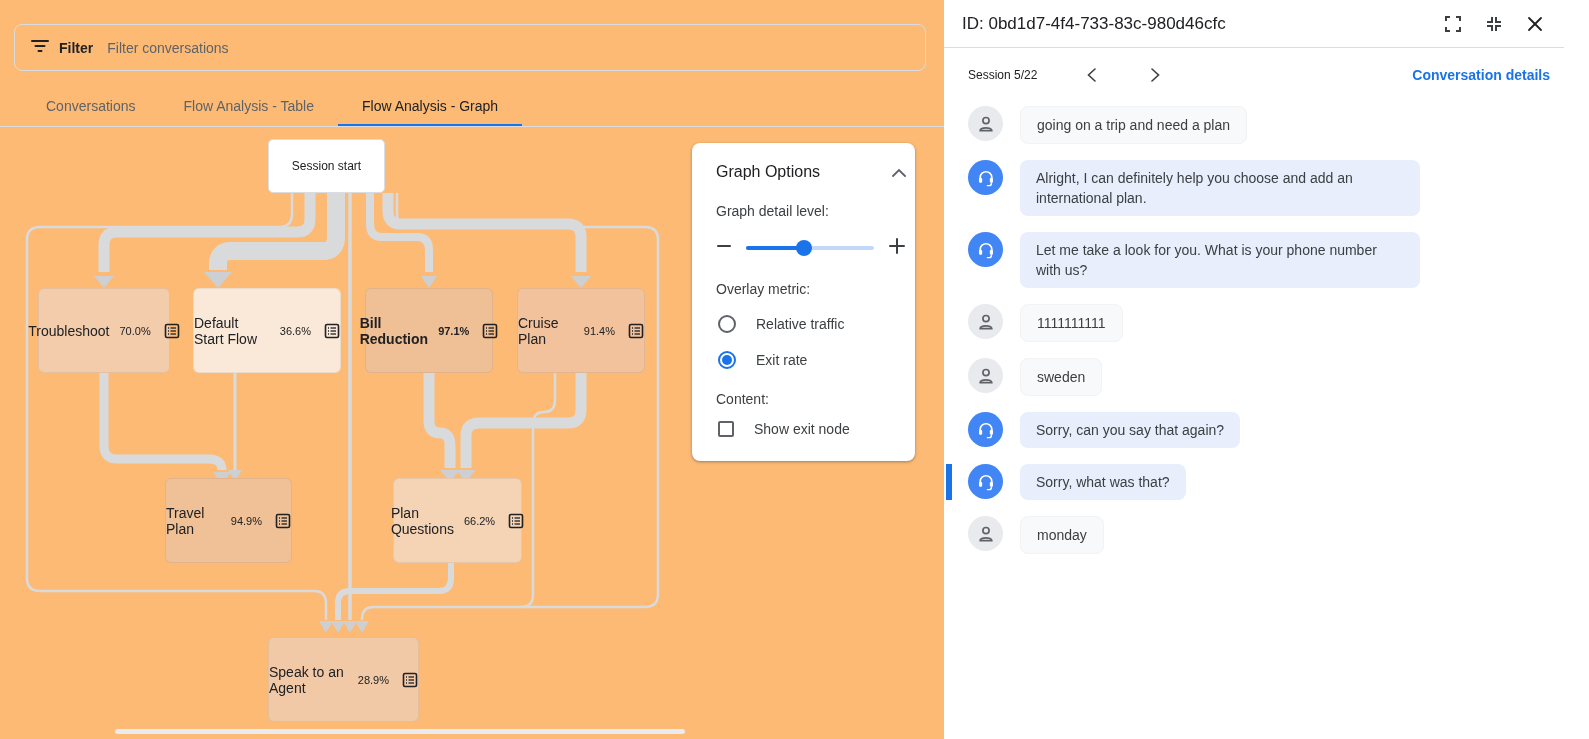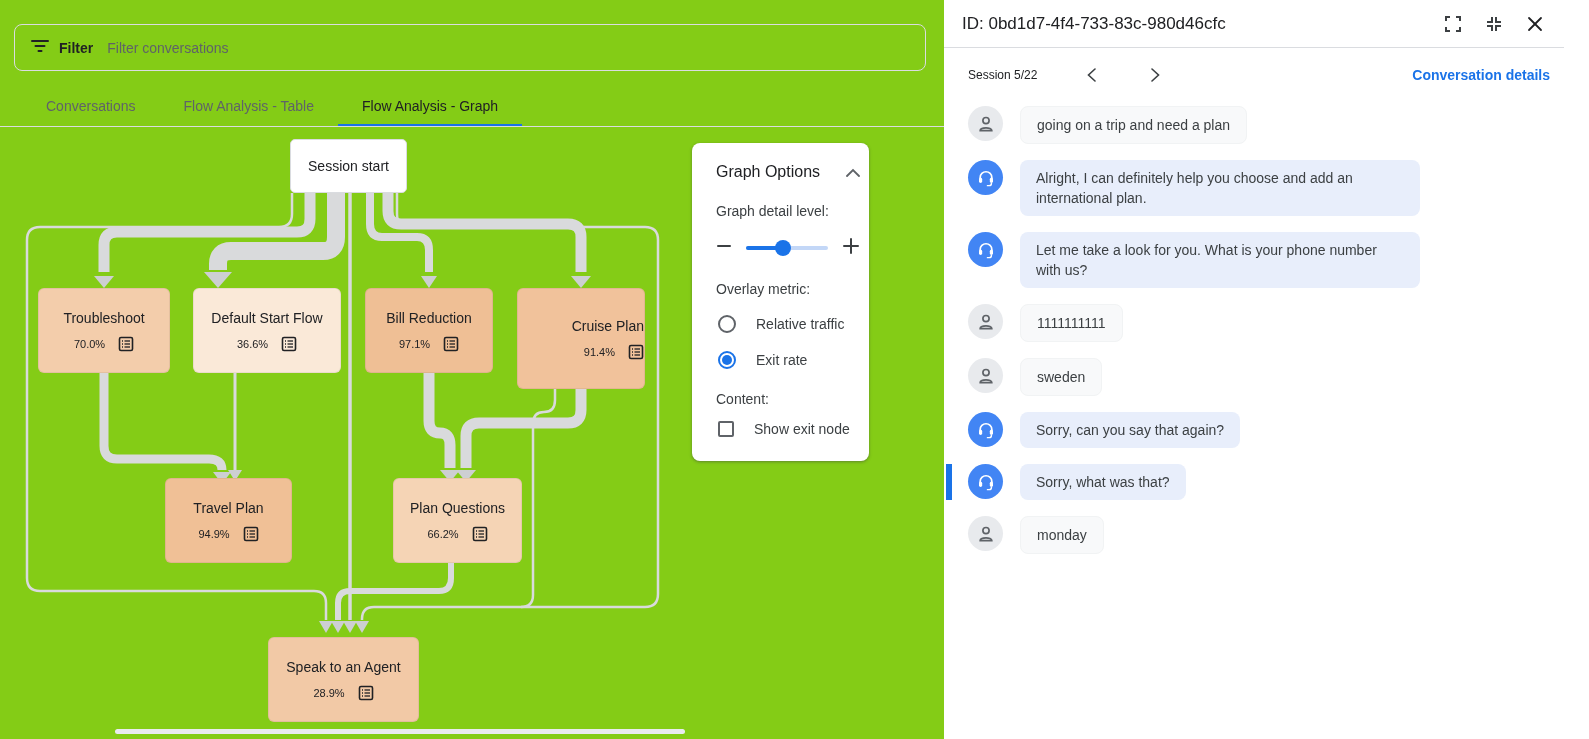--- a/index.html
+++ b/index.html
@@ -1,48 +1,48 @@
 <!DOCTYPE html>
 <html><head>
 <meta charset="utf-8">
 <style>
   * { margin:0; padding:0; box-sizing:border-box; }
   html,body { width:1589px; height:739px; background:#fff; overflow:hidden;
     font-family:"Liberation Sans","DejaVu Sans",sans-serif; color:#202124; }
 
   
-  .left-pane { position:absolute; left:0; top:0; width:958px; height:739px; background:#84cc16; border-right:1px solid #dadce0; }
+  .left-pane { position:absolute; left:0; top:0; width:958px; height:739px; background:#fdba74; border-right:1px solid #dadce0; }
 
   .filter-bar { position:absolute; left:14px; top:24px; width:912px; height:47px;
     border:1px solid #dadce0; border-radius:8px; display:flex; align-items:center; padding:0 16px; gap:10px; }
   .filter-label { font-size:14px; font-weight:700; color:#202124; }
   .filter-placeholder { font-size:14px; color:#5f6368; margin-left:4px; }
 
   .tabs { position:absolute; left:22px; top:88px; height:39px; display:flex; }
   .tab { height:39px; padding:0 24px; display:flex; align-items:center; font-size:14px;
     color:#5f6368; cursor:pointer; border-bottom:3px solid transparent; }
   .tab.active { color:#202124; font-weight:500; border-bottom:3px solid #1a73e8; }
   .tabs-divider { position:absolute; left:0; top:126px; width:958px; height:1px; background:#dadce0; }
 
   .graph-area { position:absolute; left:0; top:127px; width:958px; height:612px; }
   .flow-svg { position:absolute; left:0; top:-127px; width:958px; height:739px; pointer-events:none; }
 
   .fnode { position:absolute; border-radius:6px; border:1px solid rgba(0,0,0,0.06);
-    display:flex; flex-direction:column; align-items:center; justify-content:center; gap:10px; cursor:pointer; }
+    display:flex; flex-direction:row; align-items:center; justify-content:center; gap:10px; cursor:pointer; }
   .fnode .nlabel { font-size:14px; color:#202124; }
   .fnode .nstats { display:flex; align-items:center; gap:13px; }
   .fnode .npct { font-size:11px; color:#202124; }
-  .start-node { position:absolute; left:290px; top:12px; width:117px; height:54px; background:#fff;
+  .start-node { position:absolute; left:268px; top:12px; width:117px; height:54px; background:#fff;
     border:1px solid #dadce0; border-radius:5px; display:flex; align-items:center; justify-content:center;
-    font-size:14px; color:#202124; }
+    font-size:12px; color:#202124; }
 
   .bottom-scroll { position:absolute; left:115px; top:602px; width:570px; height:5px; border-radius:3px; background:#e9ebee; }
 
   
-  .options-card { position:absolute; left:692px; top:16px; width:177px; background:#fff; border-radius:8px;
+  .options-card { position:absolute; left:692px; top:16px; width:223px; background:#fff; border-radius:8px;
     padding:20px 9px 24px 24px;
     box-shadow:0 1px 2px rgba(60,64,67,.3), 0 1px 3px 1px rgba(60,64,67,.15); }
   .opt-title-row { display:flex; align-items:center; justify-content:space-between; }
   .opt-title { font-size:16px; color:#202124; }
   .opt-section { font-size:14px; color:#3c4043; margin-top:22px; }
   .slider-row { display:flex; align-items:center; margin-top:18px; gap:14px; }
   .slider-track { position:relative; flex:1; height:4px; border-radius:2px; background:#c3d7f7; }
   .slider-fill { position:absolute; left:0; top:0; height:4px; border-radius:2px; background:#1a73e8; }
   .slider-thumb { position:absolute; top:50%; width:16px; height:16px; border-radius:50%; background:#1a73e8; transform:translate(-50%,-50%); }
   .radio-row { display:flex; align-items:center; gap:20px; margin:18px 0 0 2px; cursor:pointer; }
@@ -176,38 +176,38 @@
               <line x1="6.5" y1="5" x2="12" y2="5"></line>
               <line x1="6.5" y1="8" x2="12" y2="8"></line>
               <line x1="6.5" y1="11" x2="12" y2="11"></line>
               <line x1="4" y1="5" x2="5" y2="5"></line>
               <line x1="4" y1="8" x2="5" y2="8"></line>
               <line x1="4" y1="11" x2="5" y2="11"></line>
             </g>
           </svg>
         </span>
     </div>
-    <div class="fnode" style="left: 365px; top: 161px; width: 128px; height: 85px; background: rgb(239, 191, 149);">
+    <div class="fnode" style="left: 365px; top: 161px; width: 128px; height: 85px; background: rgb(239, 191, 149); font-weight: bold;">
       <span class="nlabel">Bill Reduction</span>
       <span class="nstats">
           <span class="npct">97.1%</span>
         <svg width="16" height="16" viewBox="0 0 16 16">
             <rect x="1.5" y="1.5" width="13" height="13" rx="1.5" fill="none" stroke="#202124" stroke-width="1.6"></rect>
             <g stroke="#202124" stroke-width="1.3">
               <line x1="6.5" y1="5" x2="12" y2="5"></line>
               <line x1="6.5" y1="8" x2="12" y2="8"></line>
               <line x1="6.5" y1="11" x2="12" y2="11"></line>
               <line x1="4" y1="5" x2="5" y2="5"></line>
               <line x1="4" y1="8" x2="5" y2="8"></line>
               <line x1="4" y1="11" x2="5" y2="11"></line>
             </g>
           </svg>
         </span>
     </div>
-    <div class="fnode" style="left: 517px; top: 161px; width: 128px; height: 101px; background: rgb(241, 194, 155); align-items: flex-end;">
+    <div class="fnode" style="left: 517px; top: 161px; width: 128px; height: 85px; background: rgb(241, 194, 155);">
       <span class="nlabel">Cruise Plan</span>
       <span class="nstats">
           <span class="npct">91.4%</span>
         <svg width="16" height="16" viewBox="0 0 16 16">
             <rect x="1.5" y="1.5" width="13" height="13" rx="1.5" fill="none" stroke="#202124" stroke-width="1.6"></rect>
             <g stroke="#202124" stroke-width="1.3">
               <line x1="6.5" y1="5" x2="12" y2="5"></line>
               <line x1="6.5" y1="8" x2="12" y2="8"></line>
               <line x1="6.5" y1="11" x2="12" y2="11"></line>
               <line x1="4" y1="5" x2="5" y2="5"></line>

